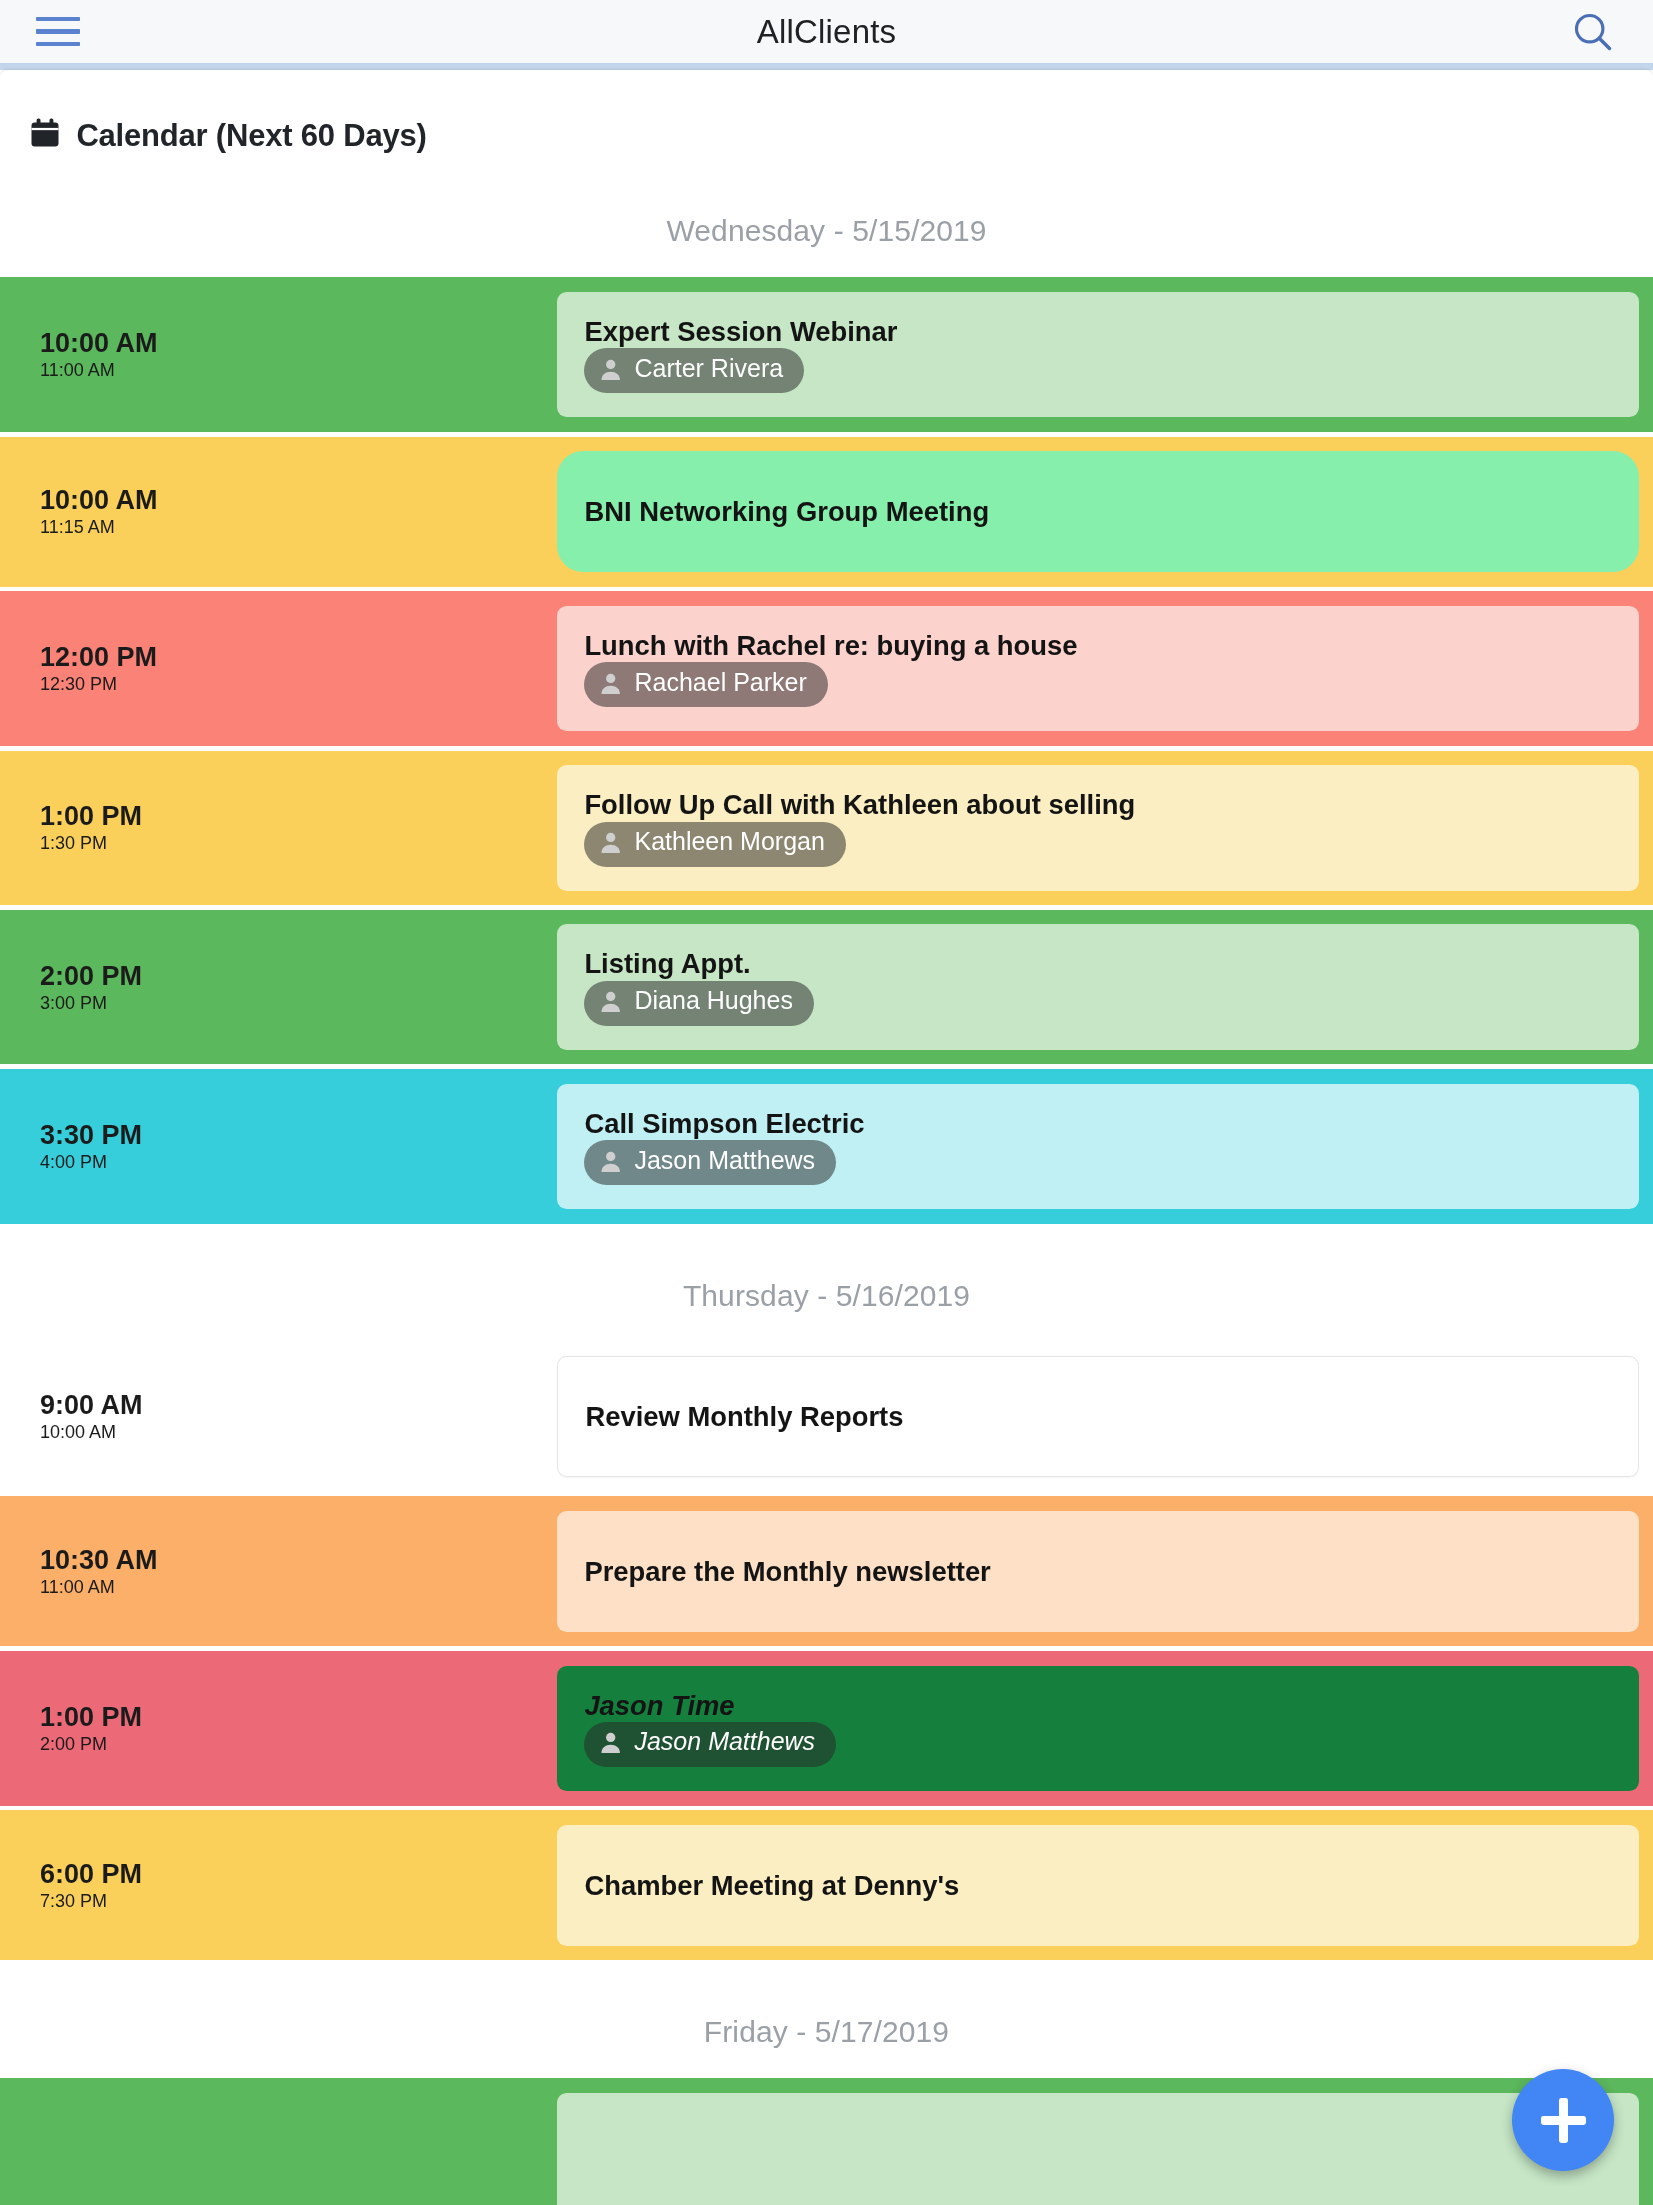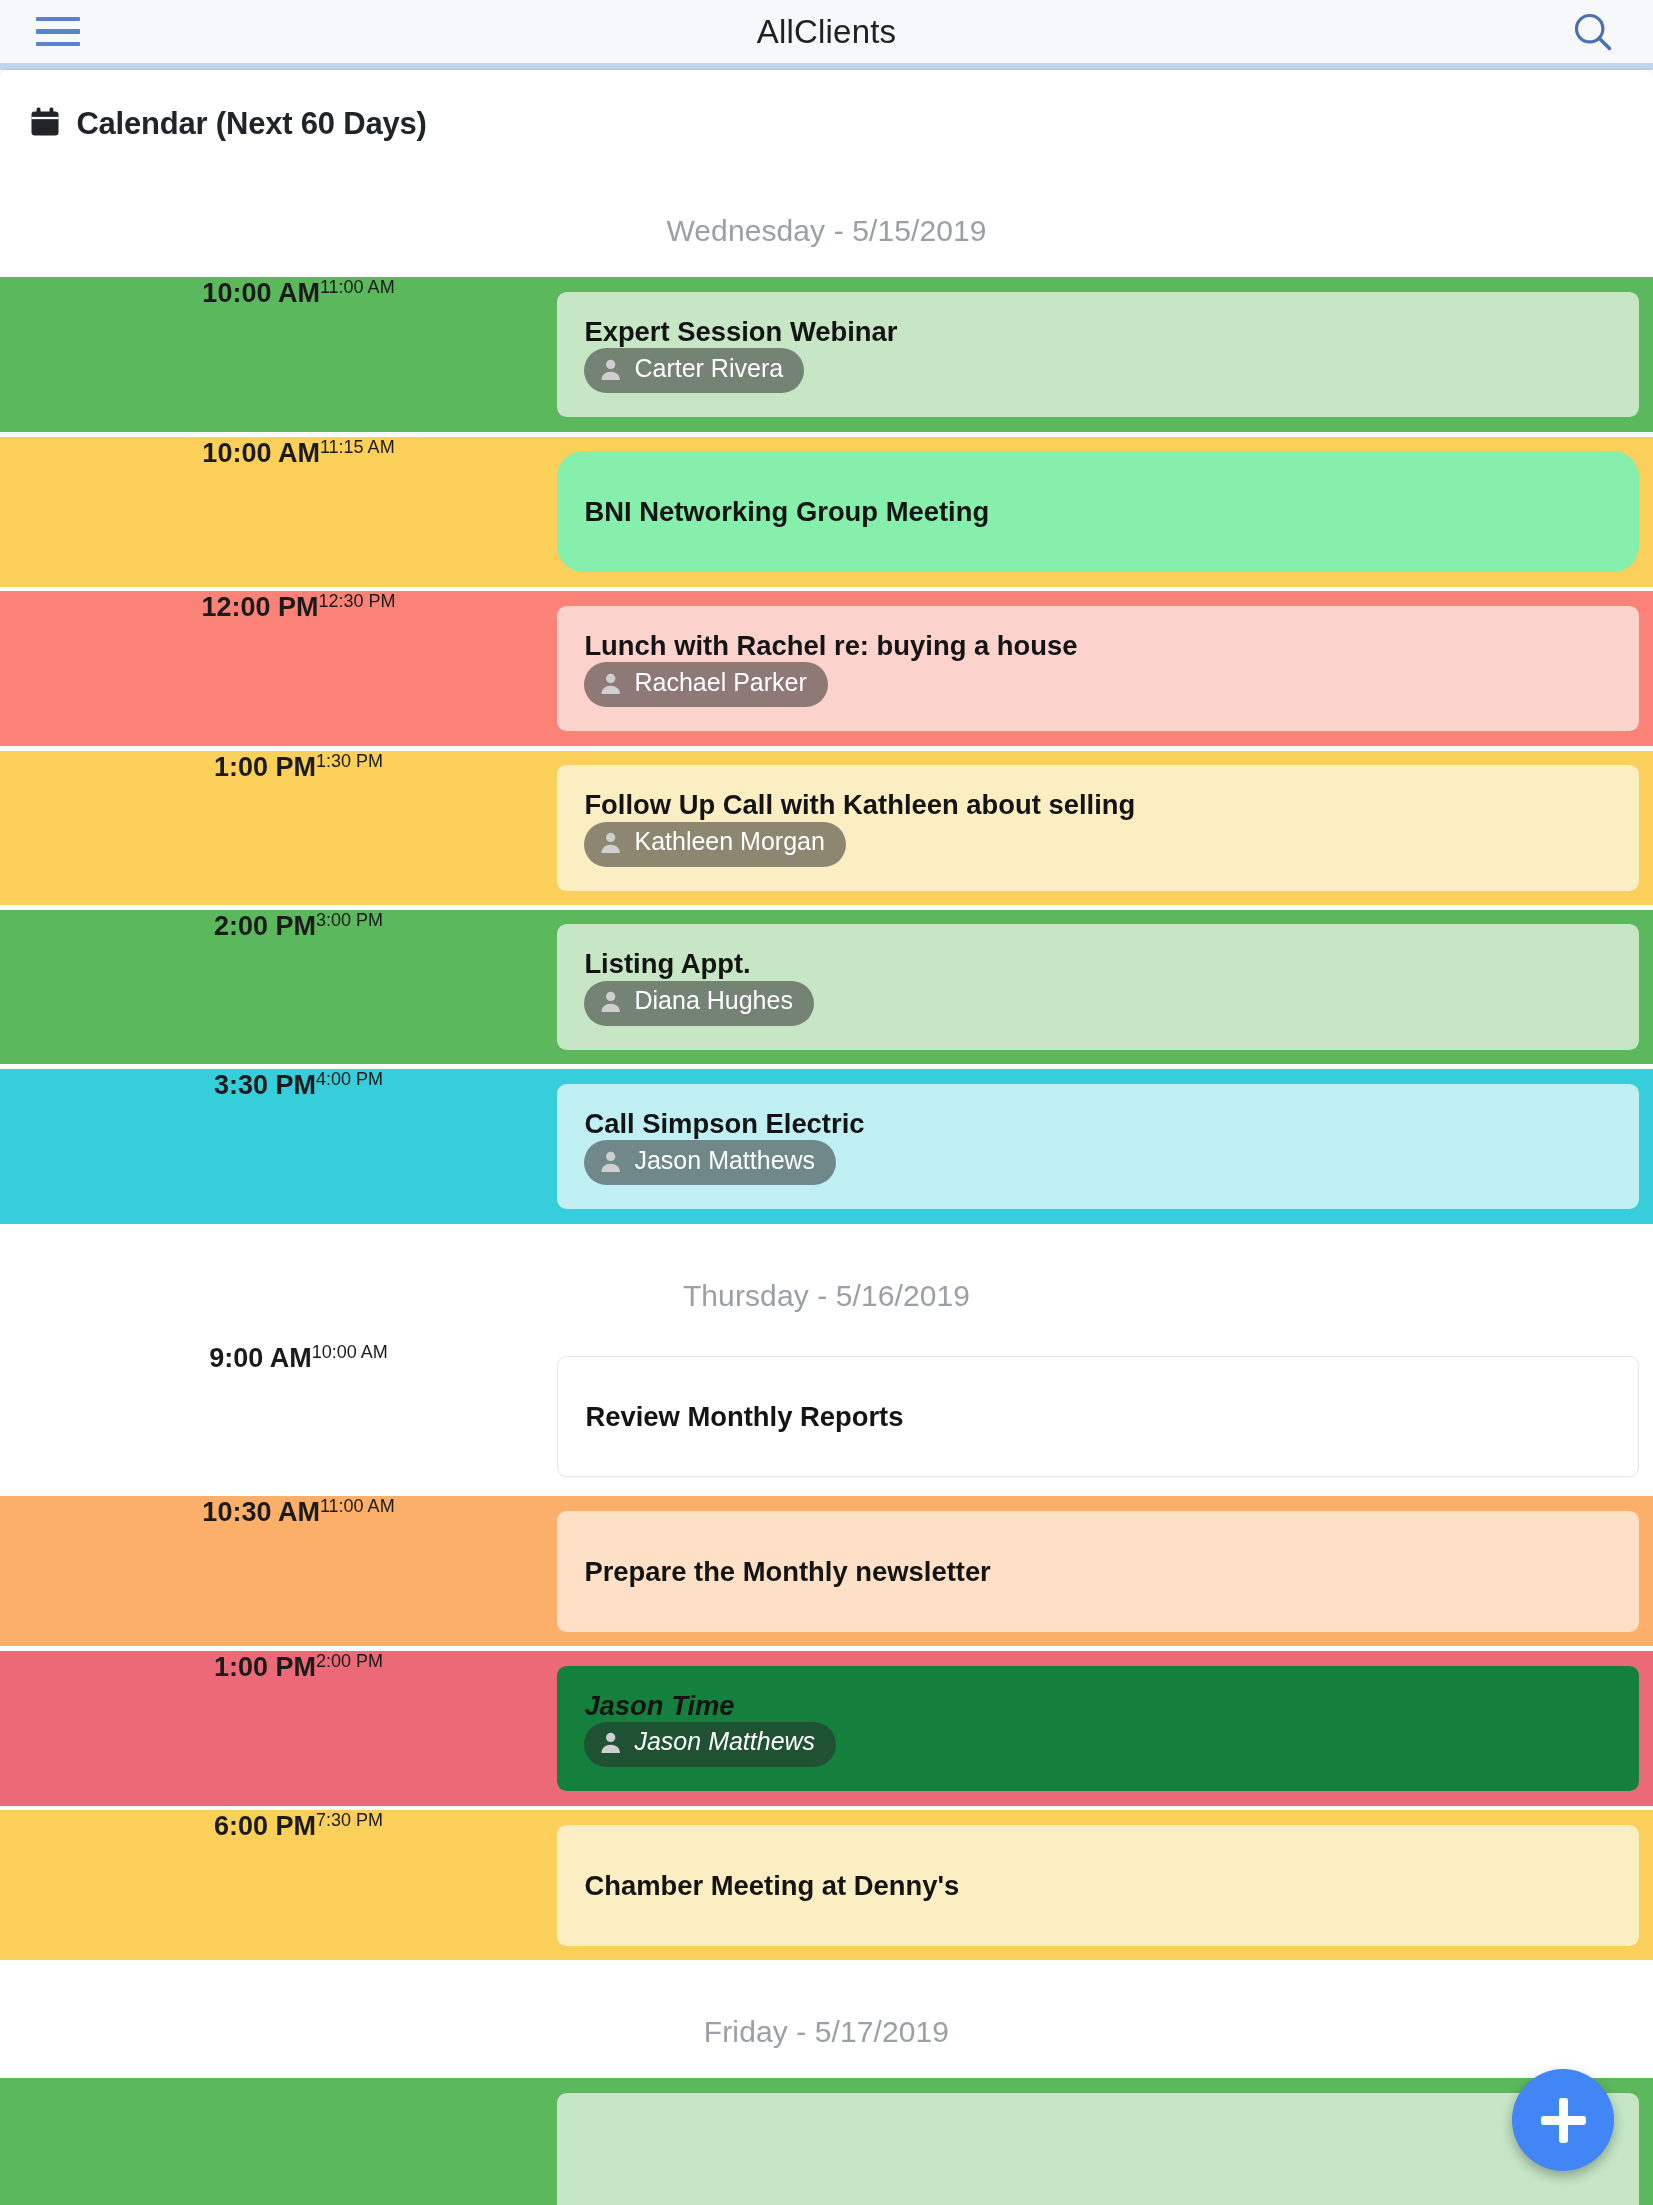--- a/index.html
+++ b/index.html
@@ -71,21 +71,21 @@
     width: 1653px;
     height: 2135px;
     background: #ffffff;
     border-radius: 8px 8px 0 0;
     box-shadow: 0 -0.8px 2.4px rgba(0,0,0,.10);
     overflow: hidden;
   }
 
   .page-head {
     display: flex;
-    align-items: center;
+    align-items: flex-end;
     gap: 13px;
     padding: 22.6px 27.4px 0 27.4px;
     height: 84px;
   }
   .cal-icon { display:block; }
   .page-title {
     font-size: 31px;
     font-weight: 700;
     color: #212529;
     letter-spacing: -0.2px;
@@ -108,21 +108,21 @@
     width: 1653px;
     margin-bottom: 4.8px;
     min-height: 150px;
   }
   .event-row:last-child { margin-bottom: 0; }
 
   .times {
     width: 557px;
     flex: 0 0 557px;
     display: flex;
-    flex-direction: row;
+    flex-direction: column;
     justify-content: center;
     padding-left: 40px;
   }
   .t-start {
     font-size: 27px;
     font-weight: 700;
     color: #1b1b1b;
     line-height: 1.22;
   }
   .t-end {

